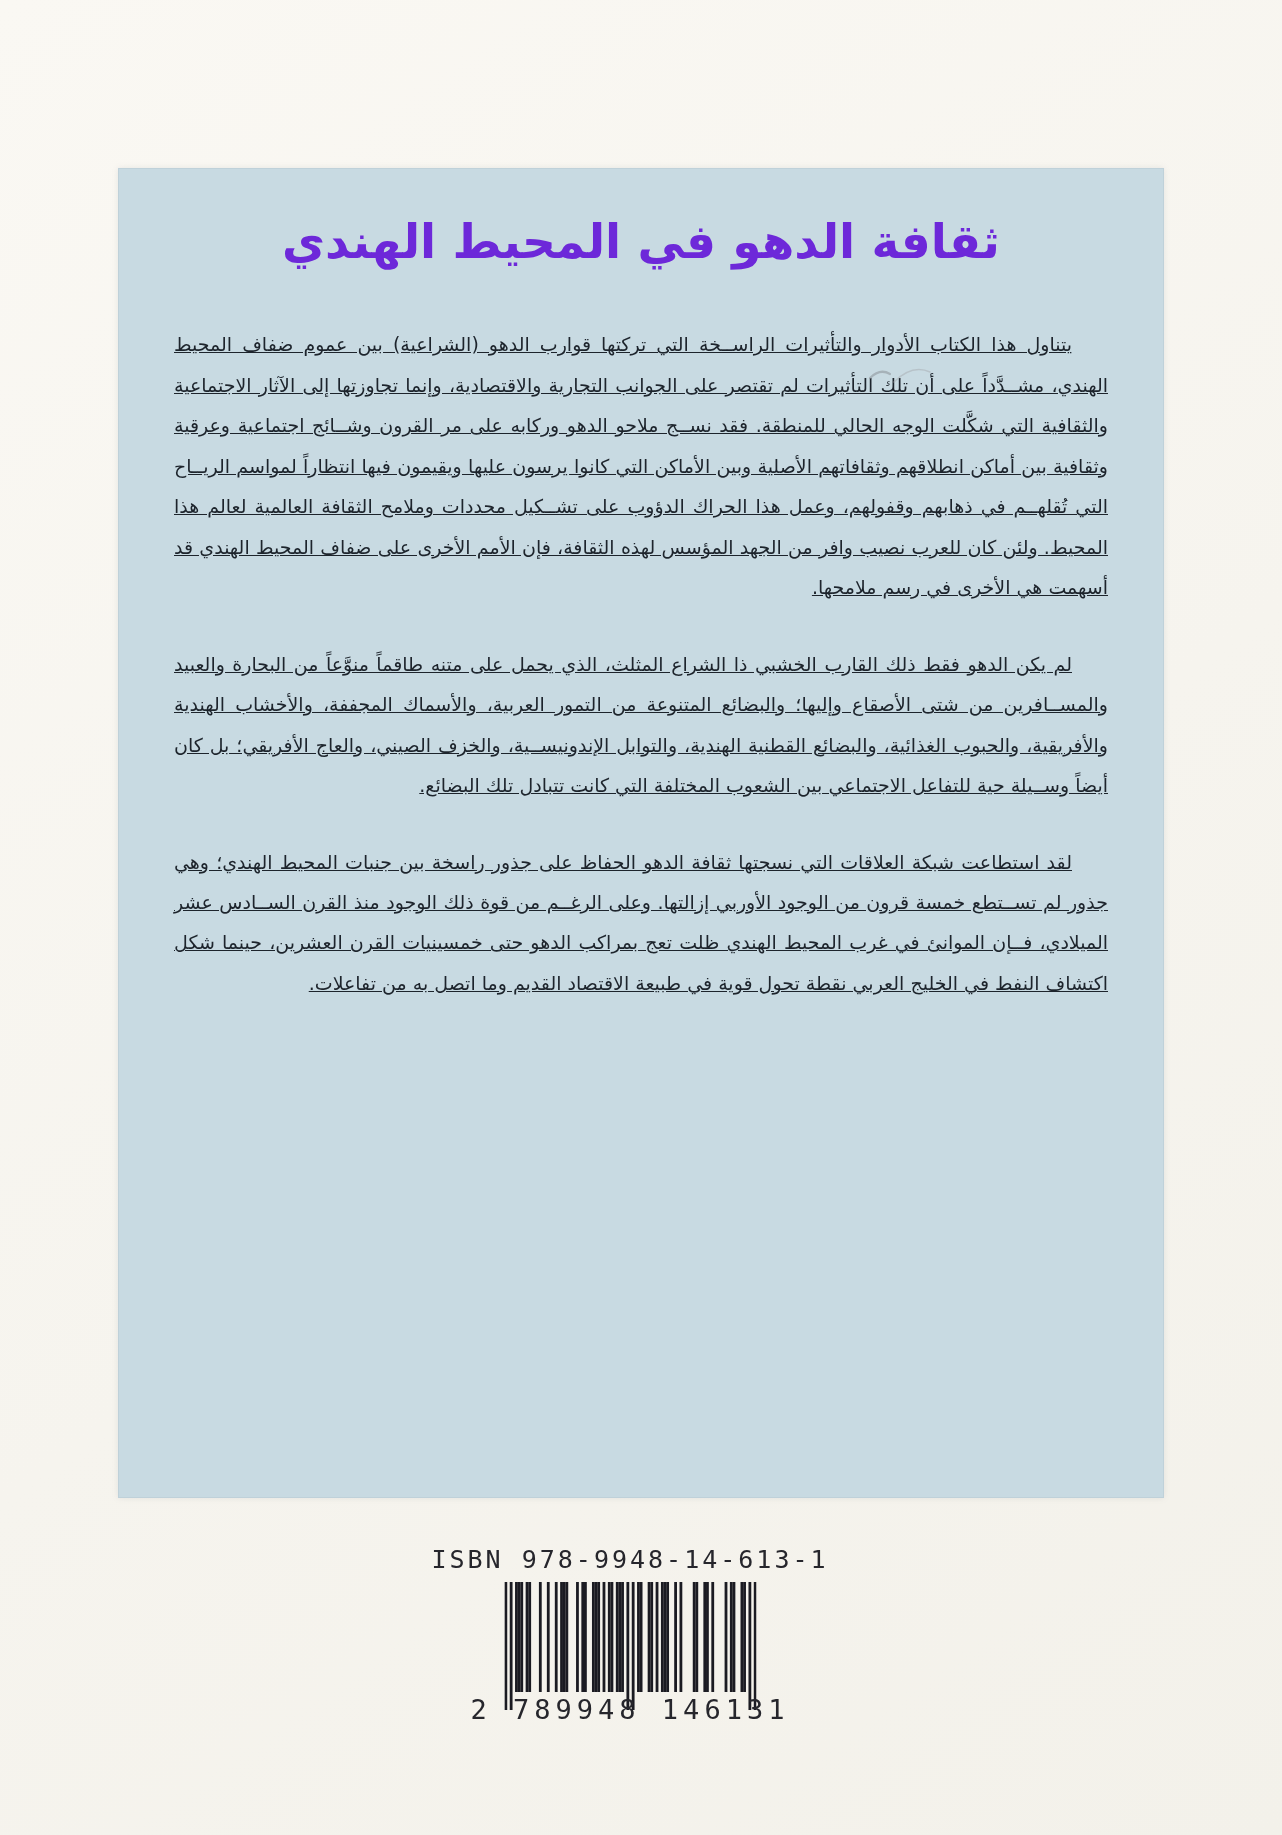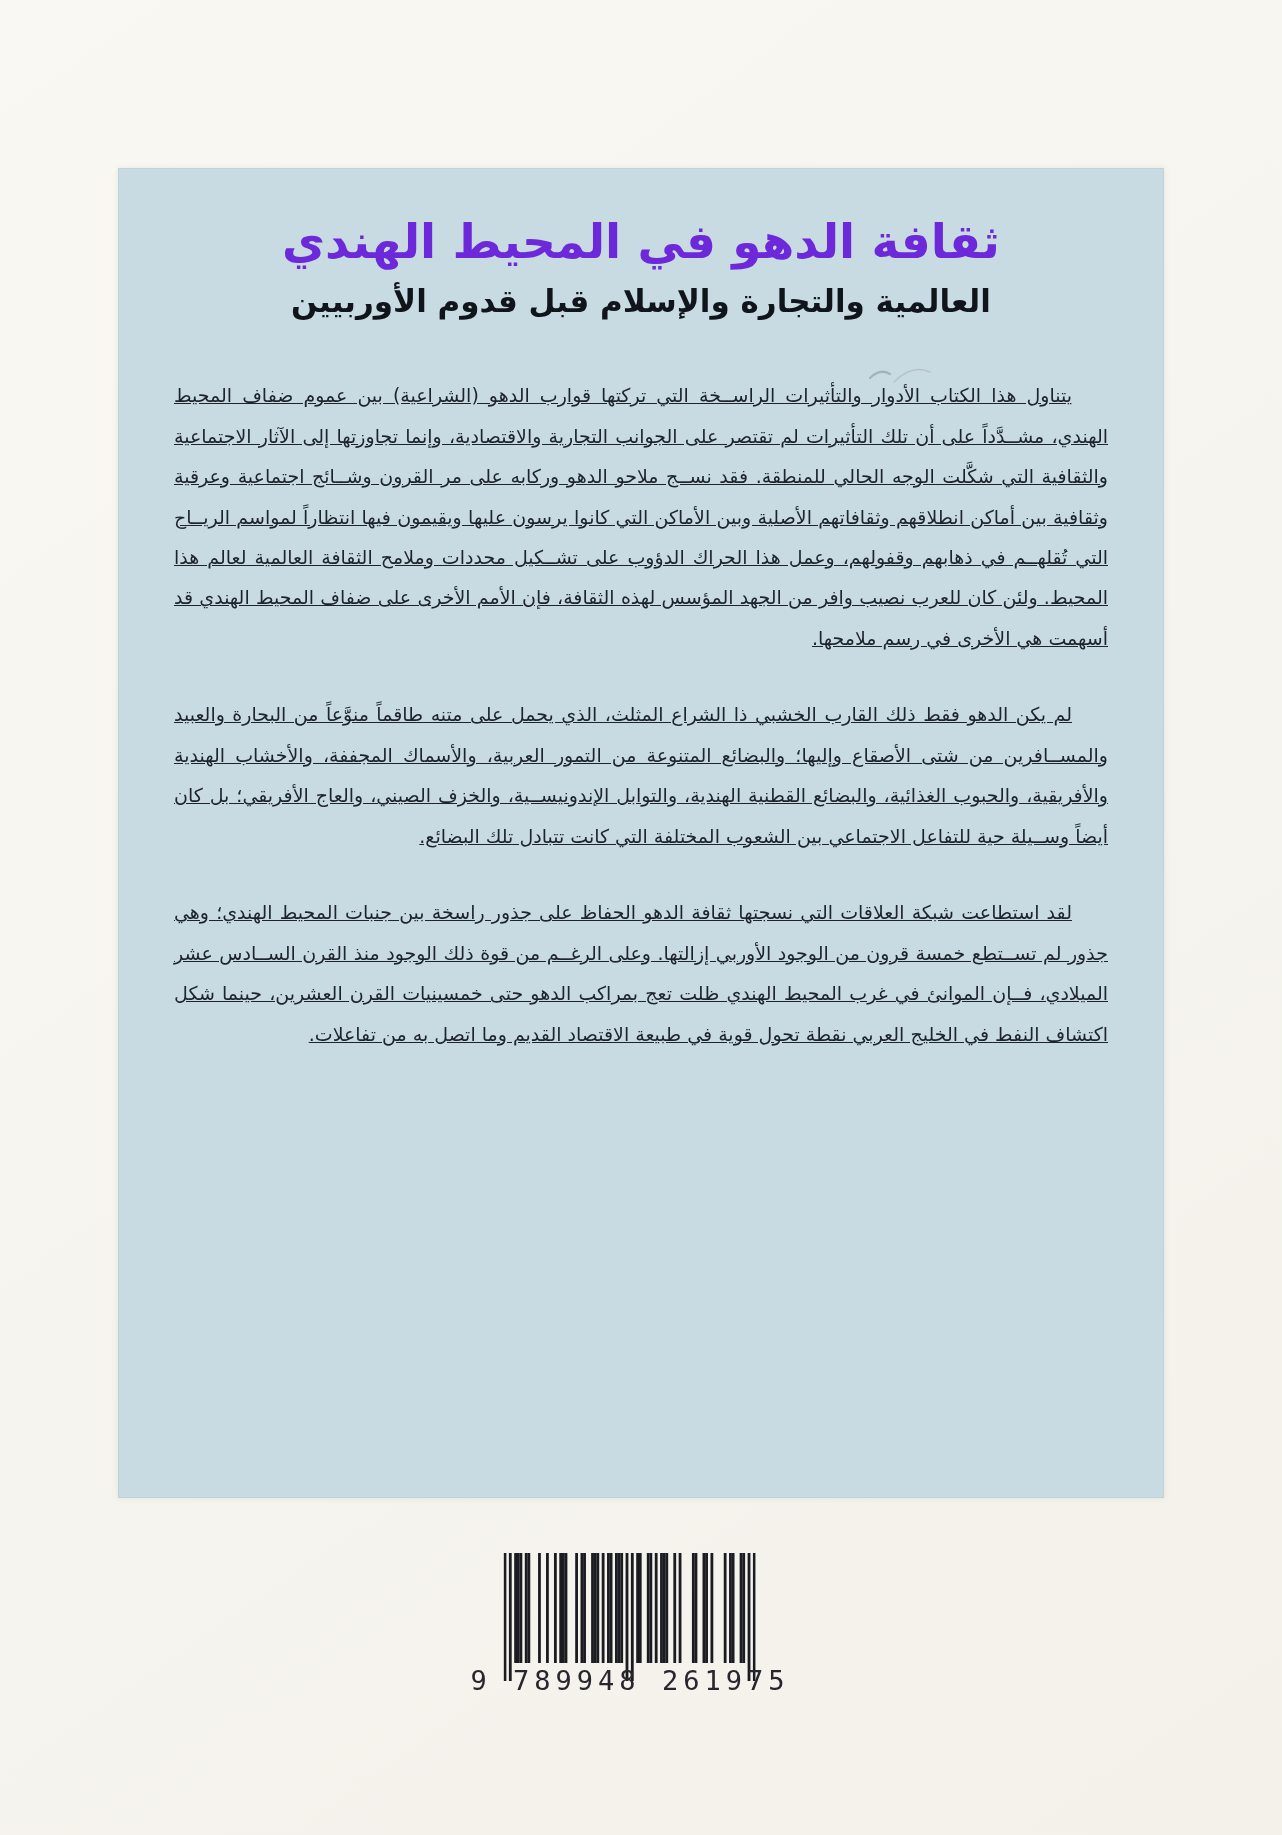--- a/index.html
+++ b/index.html
@@ -86,35 +86,35 @@
     white-space: nowrap;
   }
 </style>
 </head>
 <body>
 
 <div class="page">
 
   <div class="panel">
     <h1 class="title">ثقافة الدهو في المحيط الهندي</h1>
-    <h2 class="subtitle">العالمية والتجارة والإسلام قبل قدوم الأوربيين</h2>
 
     <svg class="pen-mark" width="70" height="40" viewBox="0 0 70 40">
       <path d="M6 20 Q 16 10, 26 16" fill="none" stroke="#8c9298" stroke-width="2.2" stroke-linecap="round"></path>
       <path d="M30 24 Q 48 6, 66 14" fill="none" stroke="#aab0b5" stroke-width="1.6" stroke-linecap="round"></path>
     </svg>
 
     <div class="blurb">
       <p>يتناول هذا الكتاب الأدوار والتأثيرات الراســخة التي تركتها قوارب الدهو (الشراعية) بين عموم ضفاف المحيط الهندي، مشــدَّداً على أن تلك التأثيرات لم تقتصر على الجوانب التجارية والاقتصادية، وإنما تجاوزتها إلى الآثار الاجتماعية والثقافية التي شكَّلت الوجه الحالي للمنطقة. فقد نســج ملاحو الدهو وركابه على مر القرون وشــائج اجتماعية وعرقية وثقافية بين أماكن انطلاقهم وثقافاتهم الأصلية وبين الأماكن التي كانوا يرسون عليها ويقيمون فيها انتظاراً لمواسم الريــاح التي تُقلهــم في ذهابهم وقفولهم، وعمل هذا الحراك الدؤوب على تشــكيل محددات وملامح الثقافة العالمية لعالم هذا المحيط. ولئن كان للعرب نصيب وافر من الجهد المؤسس لهذه الثقافة، فإن الأمم الأخرى على ضفاف المحيط الهندي قد أسهمت هي الأخرى في رسم ملامحها.</p>
       <p>لم يكن الدهو فقط ذلك القارب الخشبي ذا الشراع المثلث، الذي يحمل على متنه طاقماً منوَّعاً من البحارة والعبيد والمســافرين من شتى الأصقاع وإليها؛ والبضائع المتنوعة من التمور العربية، والأسماك المجففة، والأخشاب الهندية والأفريقية، والحبوب الغذائية، والبضائع القطنية الهندية، والتوابل الإندونيســية، والخزف الصيني، والعاج الأفريقي؛ بل كان أيضاً وســيلة حية للتفاعل الاجتماعي بين الشعوب المختلفة التي كانت تتبادل تلك البضائع.</p>
       <p>لقد استطاعت شبكة العلاقات التي نسجتها ثقافة الدهو الحفاظ على جذور راسخة بين جنبات المحيط الهندي؛ وهي جذور لم تســتطع خمسة قرون من الوجود الأوربي إزالتها. وعلى الرغــم من قوة ذلك الوجود منذ القرن الســادس عشر الميلادي، فــإن الموانئ في غرب المحيط الهندي ظلت تعج بمراكب الدهو حتى خمسينيات القرن العشرين، حينما شكل اكتشاف النفط في الخليج العربي نقطة تحول قوية في طبيعة الاقتصاد القديم وما اتصل به من تفاعلات.</p>
     </div>
   </div>
 
   <div class="isbn-block">
+    <div class="isbn-label">ISBN 978-9948-14-613-1</div>
     <svg id="barcode" class="barcode-svg" width="252" height="128" viewBox="0 0 252 128">
         <rect x="0.00" y="0" width="2.80" height="128" fill="#1b1b22"></rect>
         <rect x="5.31" y="0" width="2.80" height="128" fill="#1b1b22"></rect>
         <rect x="10.61" y="0" width="2.80" height="110" fill="#1b1b22"></rect>
         <rect x="13.26" y="0" width="2.80" height="110" fill="#1b1b22"></rect>
         <rect x="15.92" y="0" width="2.80" height="110" fill="#1b1b22"></rect>
         <rect x="21.22" y="0" width="2.80" height="110" fill="#1b1b22"></rect>
         <rect x="23.87" y="0" width="2.80" height="110" fill="#1b1b22"></rect>
         <rect x="34.48" y="0" width="2.80" height="110" fill="#1b1b22"></rect>
         <rect x="42.44" y="0" width="2.80" height="110" fill="#1b1b22"></rect>
@@ -152,16 +152,16 @@
         <rect x="201.60" y="0" width="2.80" height="110" fill="#1b1b22"></rect>
         <rect x="206.91" y="0" width="2.80" height="110" fill="#1b1b22"></rect>
         <rect x="220.17" y="0" width="2.80" height="110" fill="#1b1b22"></rect>
         <rect x="225.47" y="0" width="2.80" height="110" fill="#1b1b22"></rect>
         <rect x="228.13" y="0" width="2.80" height="110" fill="#1b1b22"></rect>
         <rect x="236.08" y="0" width="2.80" height="110" fill="#1b1b22"></rect>
         <rect x="238.74" y="0" width="2.80" height="110" fill="#1b1b22"></rect>
         <rect x="244.04" y="0" width="2.80" height="128" fill="#1b1b22"></rect>
         <rect x="249.35" y="0" width="2.80" height="128" fill="#1b1b22"></rect>
       </svg>
-    <div class="barcode-digits">9 789948 261975</div>
+    <div class="barcode-digits">2 789948 146131</div>
   </div>
 
 </div>
 
 </body></html>

